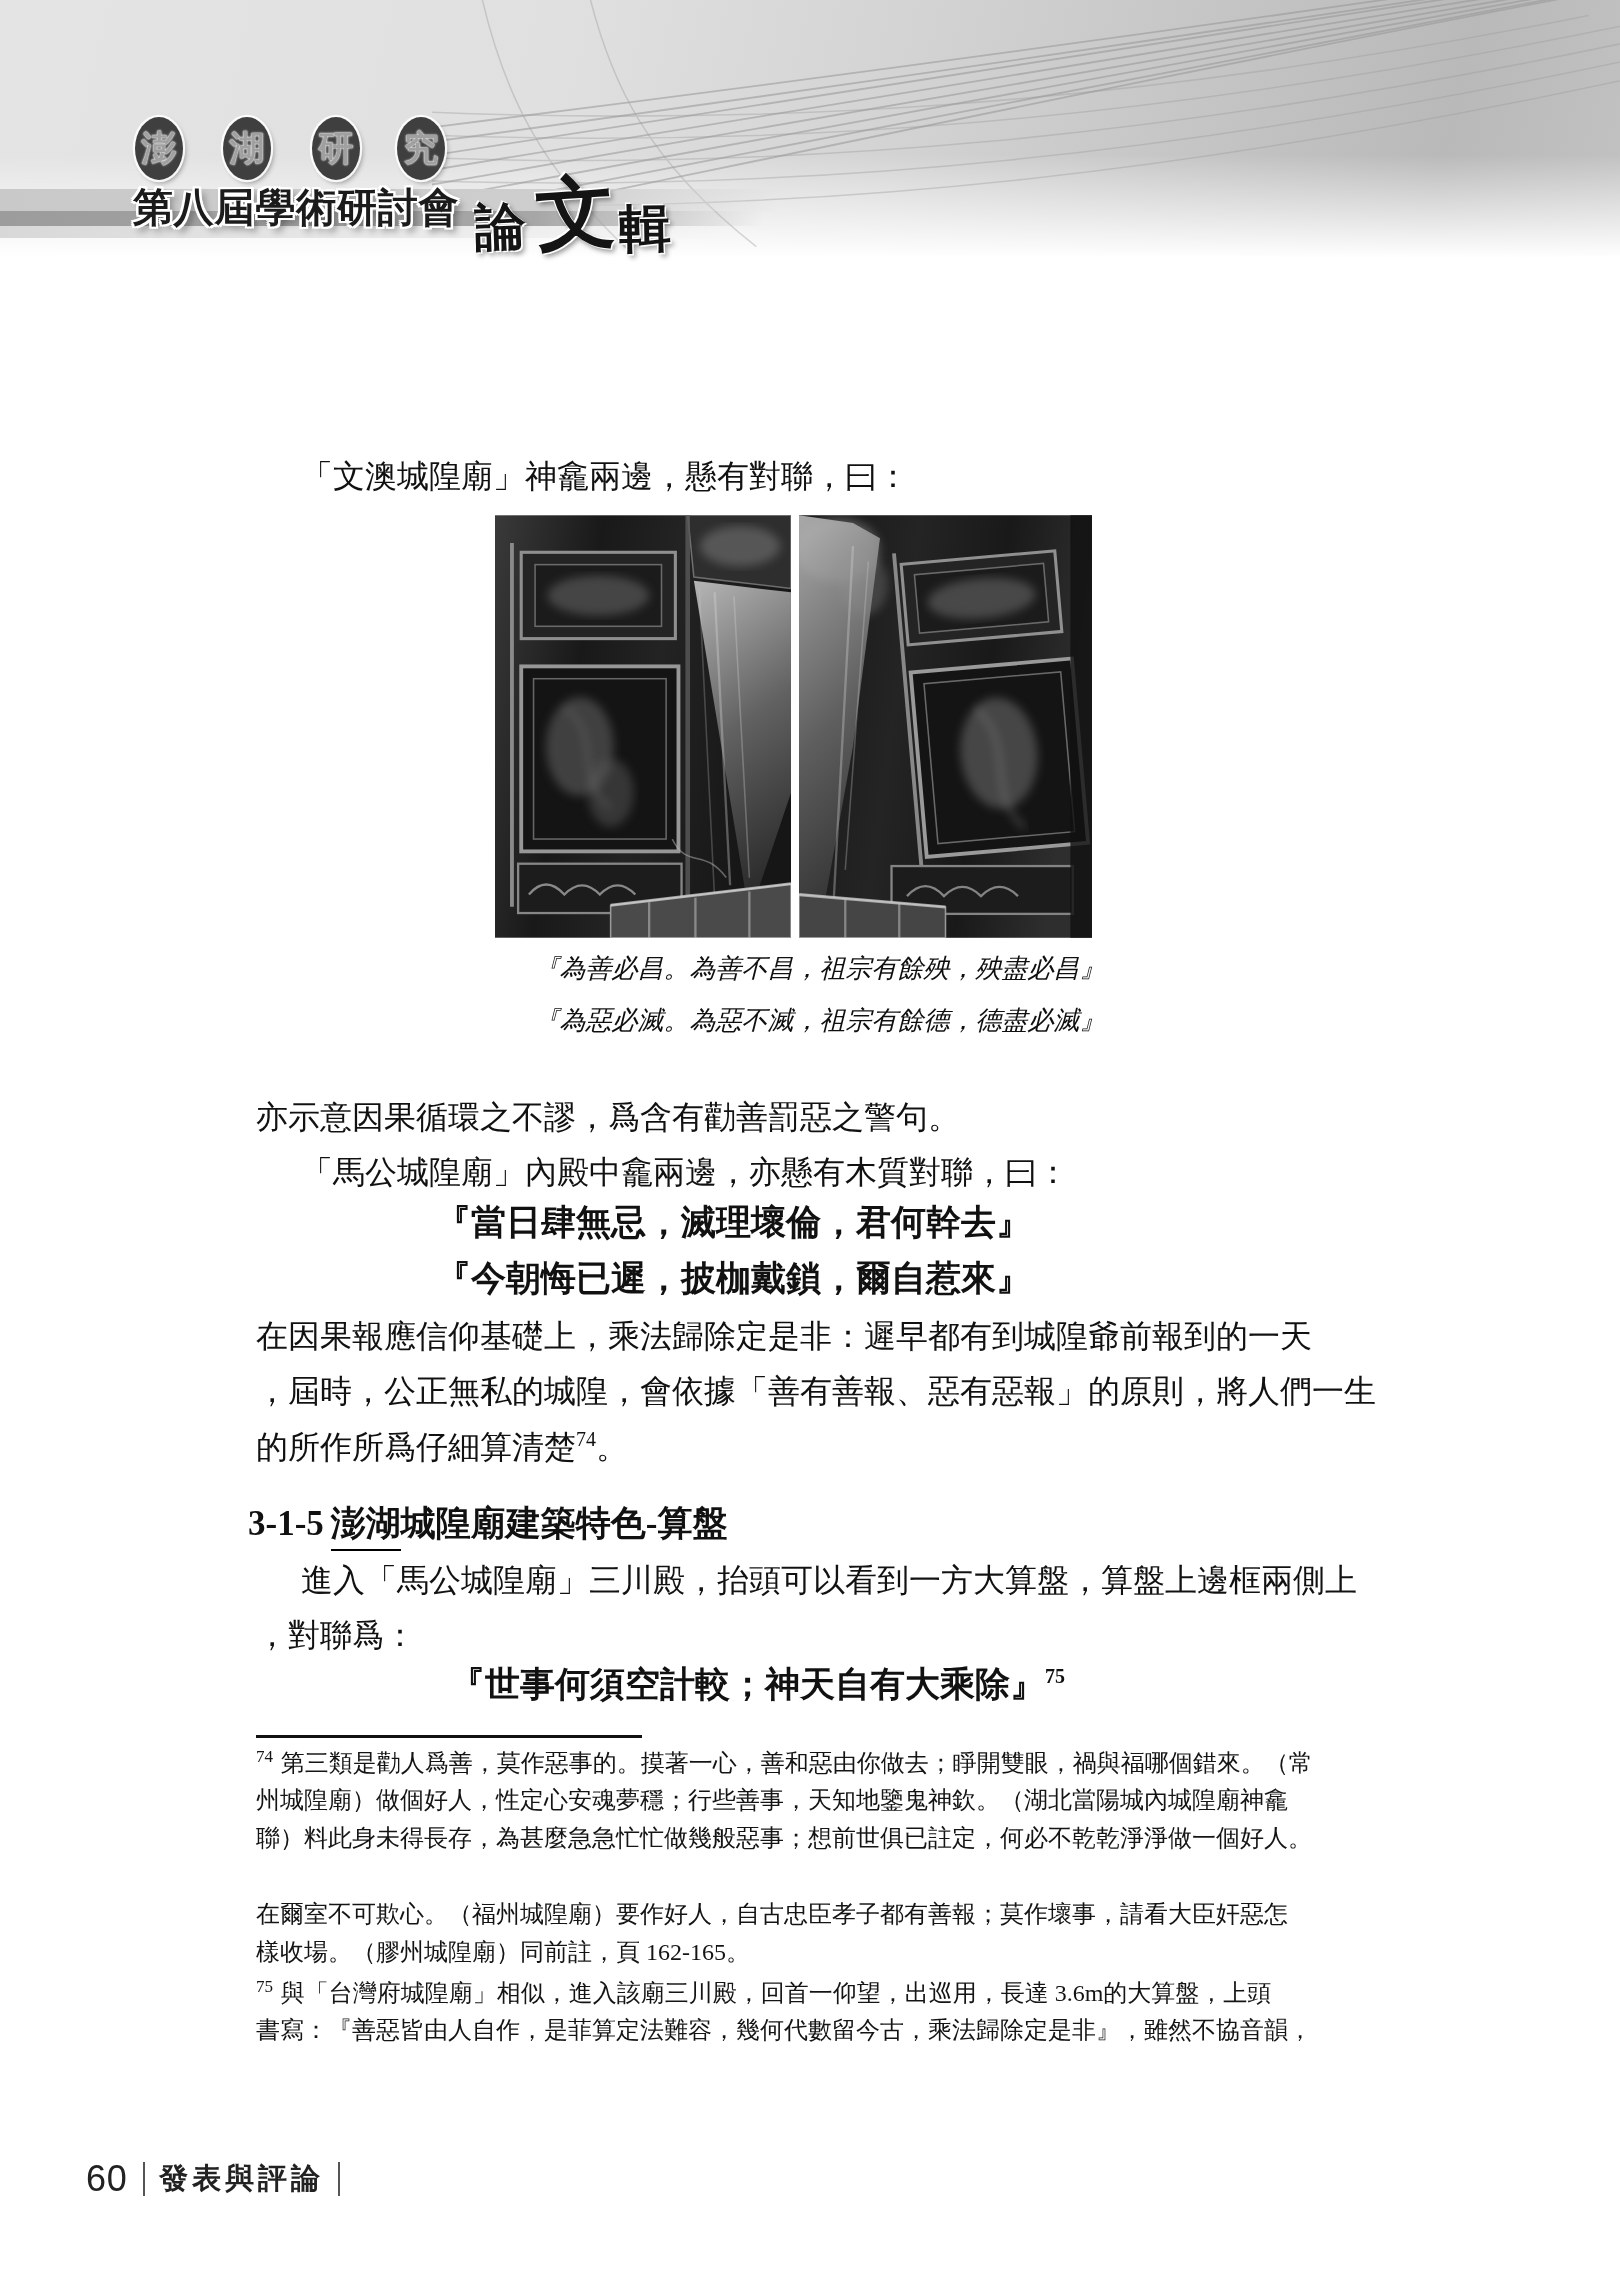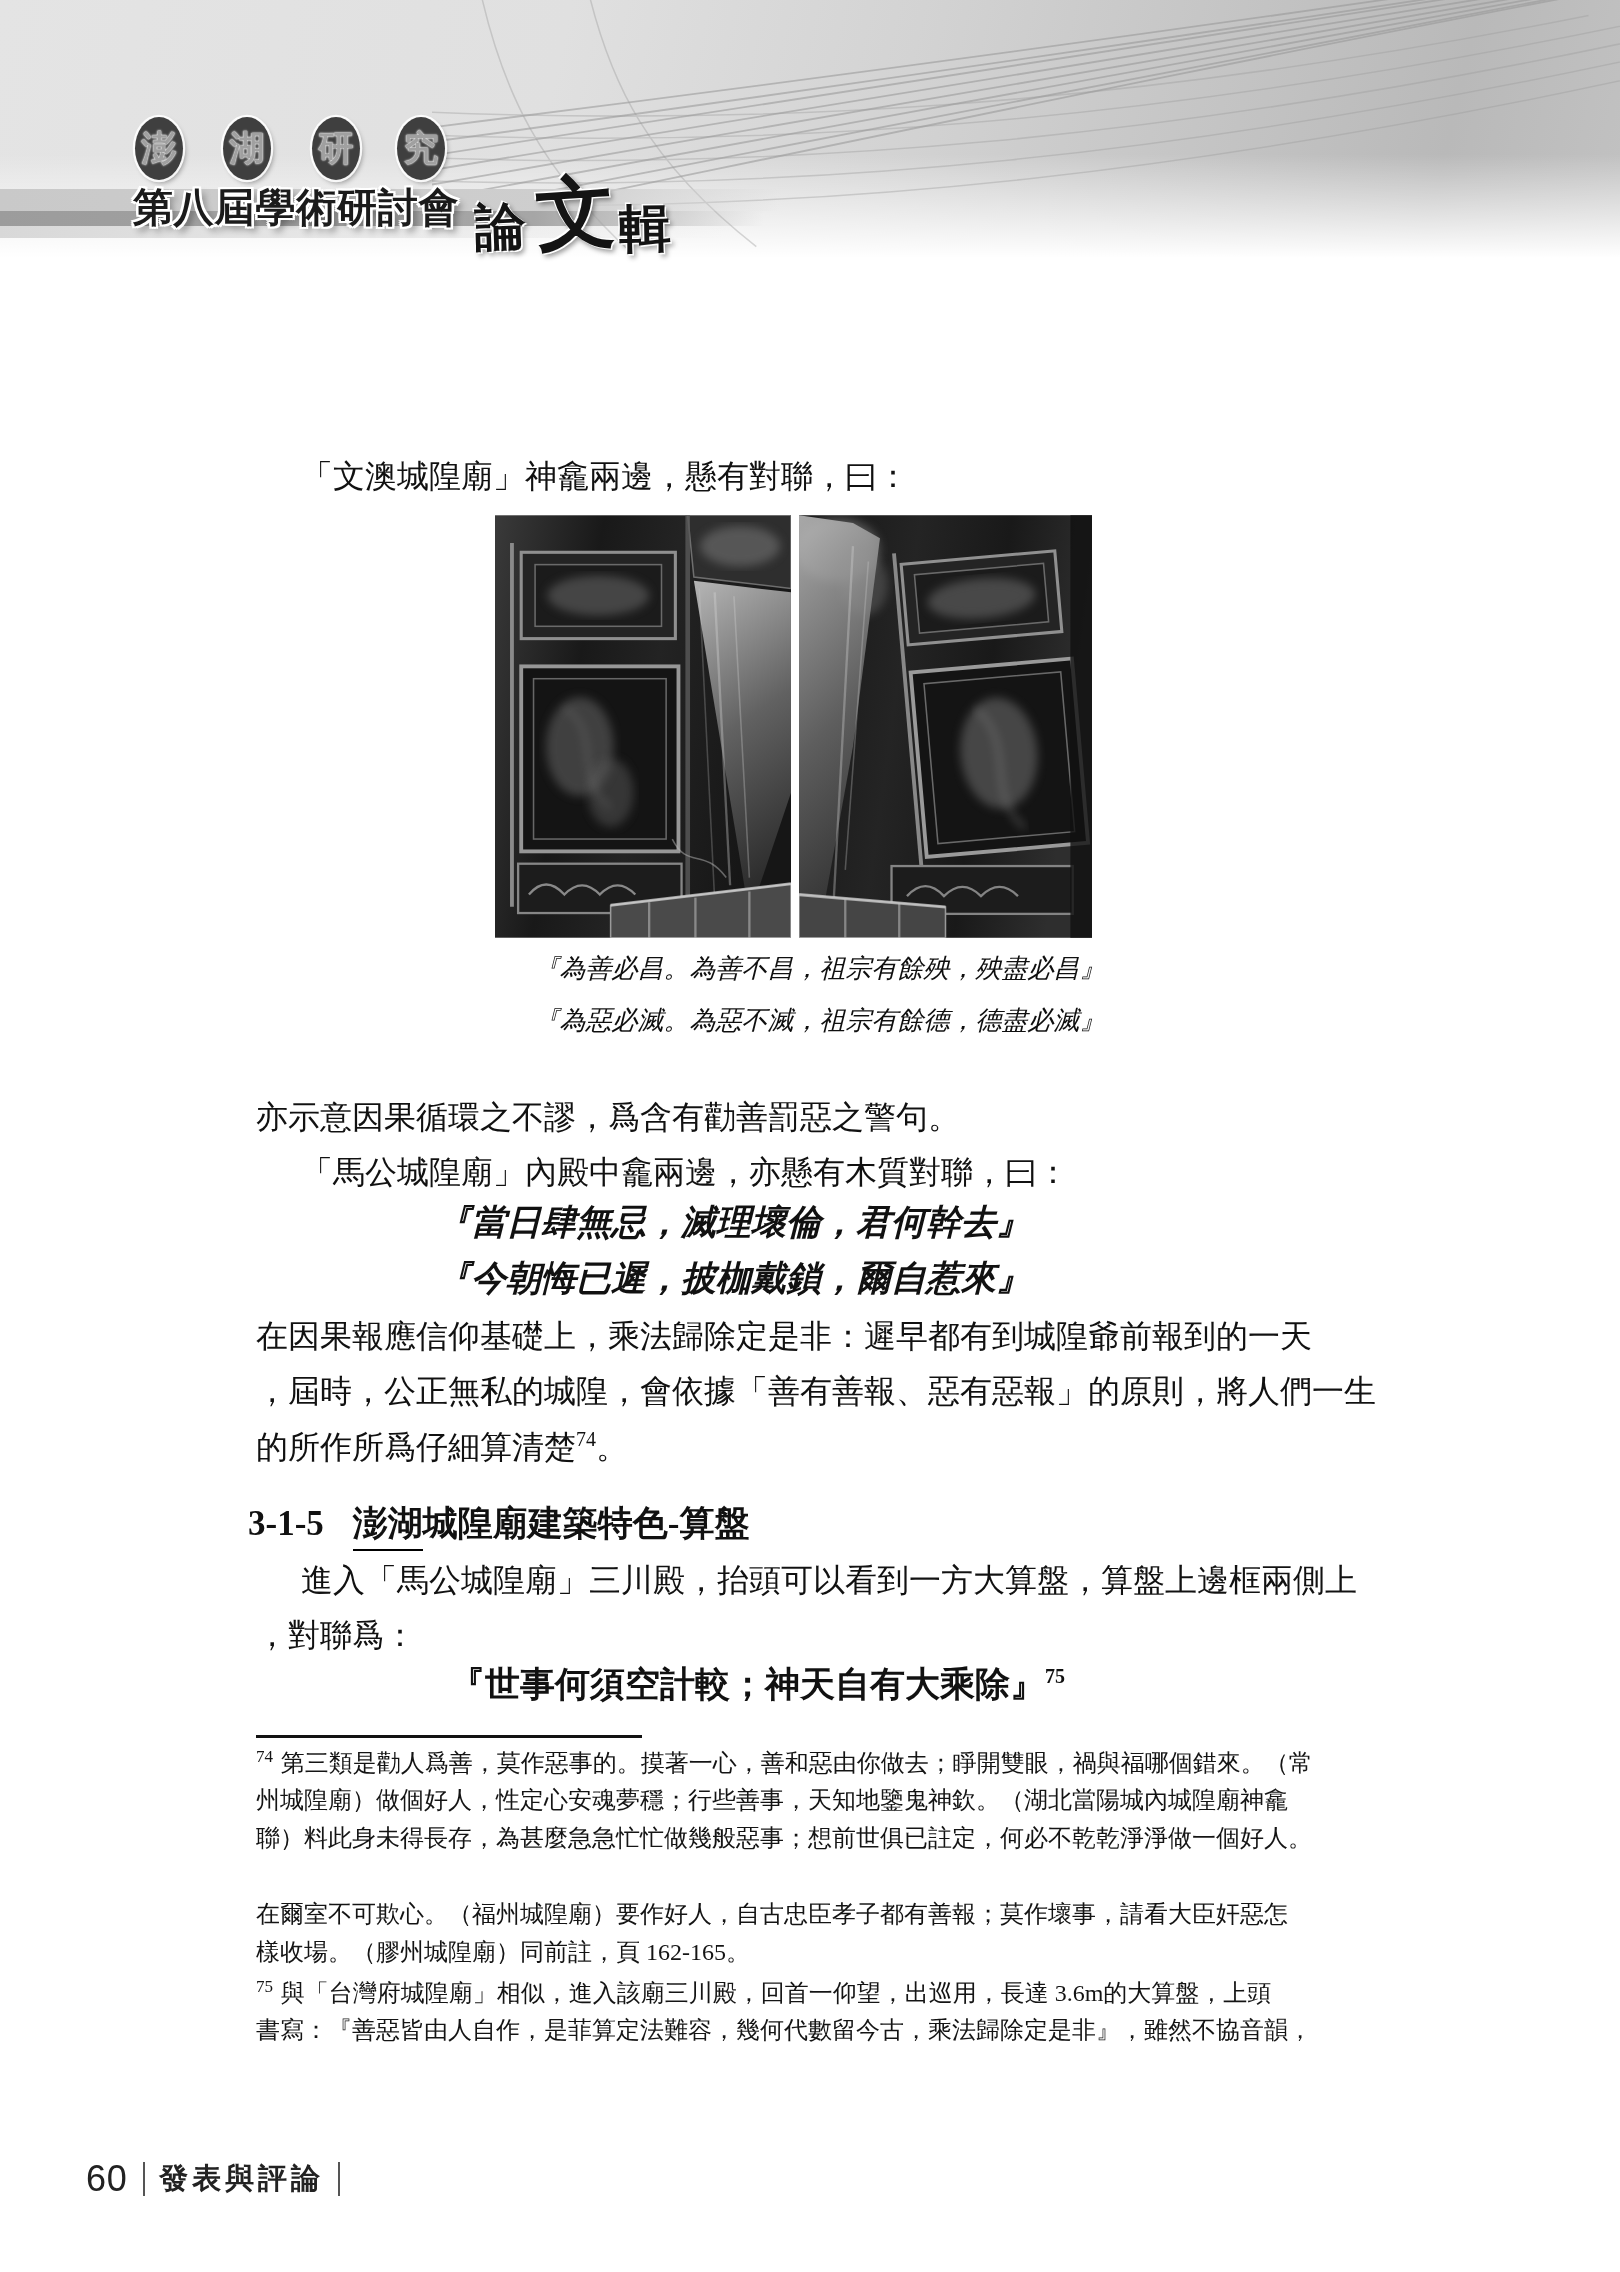--- a/index.html
+++ b/index.html
@@ -43,24 +43,24 @@
   .photo-left{left:495px;}
   .photo-right{left:799px;}
 
   
   .t{position:absolute;left:256px;width:1127px;font-size:32px;line-height:49px;}
   .indent{text-indent:45px;}
   .caption{position:absolute;left:256px;width:1127px;text-align:center;
            font-size:26px;font-style:italic;color:#0f0f0f;}
   .couplet{position:absolute;left:256px;width:1127px;text-align:center;
            font-weight:bold;font-size:35px;}
-  .sh1{transform:translateX(-86px);font-style:italic;}
+  .sh1{transform:translateX(-86px);}
   .sh2{transform:translateX(-62px);}
   .heading{position:absolute;left:248px;font-size:35px;font-weight:bold;}
-  .heading .num{margin-right:29px;font-family:"Liberation Serif",serif;}
+  .heading .num{margin-right:7px;font-family:"Liberation Serif",serif;}
   .heading .u{border-bottom:2.3px solid #000;padding-bottom:6px;}
   sup.ref{font-size:20px;vertical-align:super;line-height:0;}
   .fnsep{position:absolute;left:256px;top:1735px;width:386px;border-top:3.1px solid #111;}
   .fn{position:absolute;left:256px;width:1134px;font-size:24px;line-height:35px;color:#141414;}
   .fn sup{font-size:17px;vertical-align:super;margin-right:7.7px;line-height:0;}
 
   
   .footer{position:absolute;left:86px;top:2158px;display:flex;align-items:center;
           font-family:"Liberation Sans",sans-serif;color:#222;text-align:center;}
   .pgnum{font-size:36px;letter-spacing:0.8px;}

